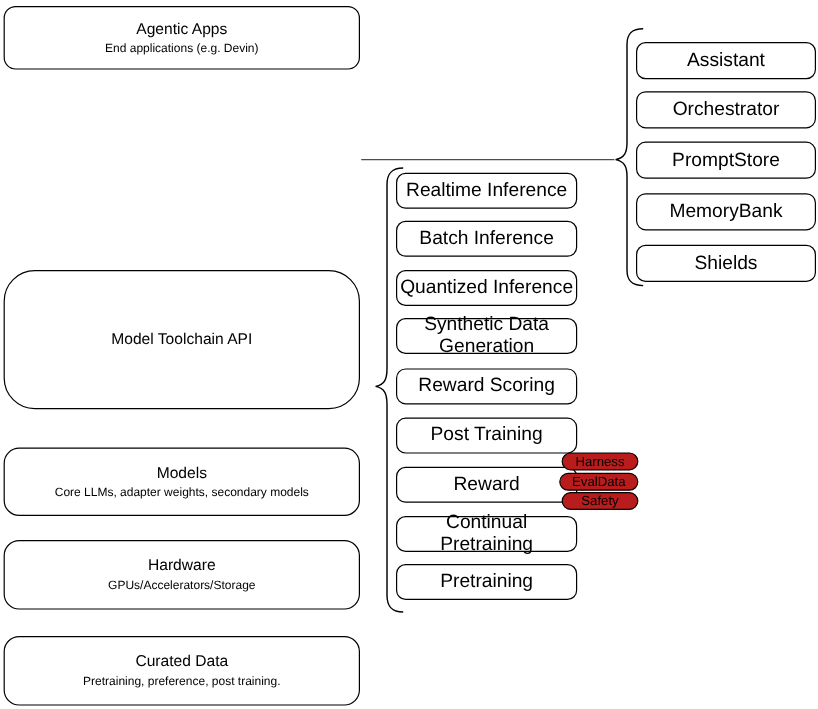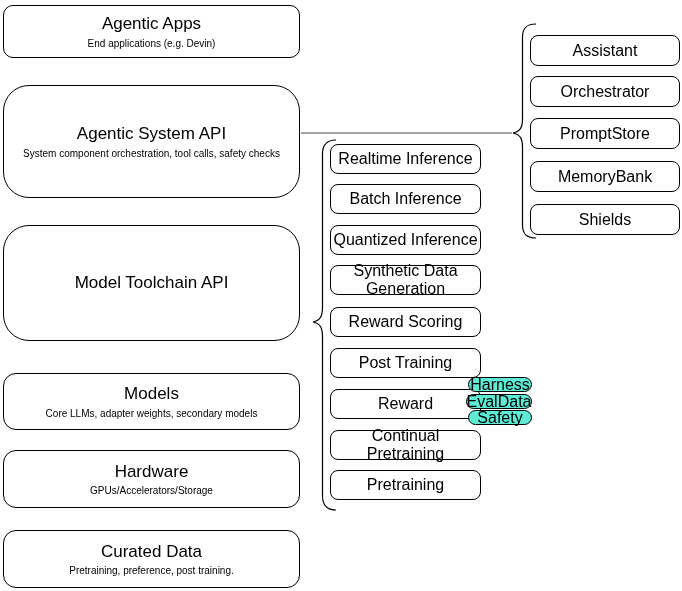--- a/index.html
+++ b/index.html
@@ -19,47 +19,47 @@
     background: #fff;
     border: 1px solid #000;
     box-sizing: border-box;
     display: flex;
     flex-direction: column;
     align-items: center;
     justify-content: center;
     text-align: center;
     z-index: 2;
   }
-  .bigbox .title { font-size: 17px; line-height: 1.4; }
+  .bigbox .title { font-size: 13px; line-height: 1.4; }
   .bigbox .subtitle { font-size: 10px; line-height: 1.5; }
   .node {
     position: absolute;
     background: #fff;
     border: 1px solid #000;
     border-radius: 8px;
     box-sizing: border-box;
     display: flex;
     align-items: center;
     justify-content: center;
     text-align: center;
     font-size: 16px;
     z-index: 2;
   }
   .mid { left: 330px; width: 151px; height: 30px; }
   .right { left: 530px; width: 150px; height: 31px; }
   .pill {
     position: absolute;
-    background: #5eead4;
+    background: #b91c1c;
     border: 1px solid #000;
     border-radius: 8px;
     box-sizing: border-box;
     display: flex;
     align-items: center;
     justify-content: center;
-    font-size: 16px;
+    font-size: 11px;
     z-index: 3;
   }
   .overlay {
     position: absolute;
     left: 0; top: 0;
     width: 682px; height: 591px;
     z-index: 1;
   }
 </style>
 </head>
@@ -74,24 +74,20 @@
     <path d="M336 140 C326 140 322.5 145 322.5 154 L322.5 307 C322.5 316 320.5 320.5 313 322 C320.5 323.5 322.5 328 322.5 337 L322.5 496 C322.5 505 326 510 336 510" stroke="#000" stroke-width="1.2" fill="none"></path>
 
     <path d="M536 24 C526 24 522.5 28.5 522.5 37 L522.5 119 C522.5 127 520.5 131.5 513 133 C520.5 134.5 522.5 139 522.5 147 L522.5 225 C522.5 233.5 526 238 536 238" stroke="#000" stroke-width="1.2" fill="none"></path>
   </svg>
 
   <div class="bigbox" style="top:5px; height:53px; border-radius:10px;">
     <div class="title">Agentic Apps</div>
     <div class="subtitle">End applications (e.g. Devin)</div>
   </div>
 
-  <div class="bigbox" style="top:85px; height:113px; border-radius:26px;">
-    <div class="title">Agentic System API</div>
-    <div class="subtitle">System component orchestration, tool calls, safety checks</div>
-  </div>
 
   <div class="bigbox" style="top:225px; height:116px; border-radius:26px;">
     <div class="title">Model Toolchain API</div>
   </div>
 
   <div class="bigbox" style="top:373px; height:57px; border-radius:13px;">
     <div class="title">Models</div>
     <div class="subtitle">Core LLMs, adapter weights, secondary models</div>
   </div>
 

